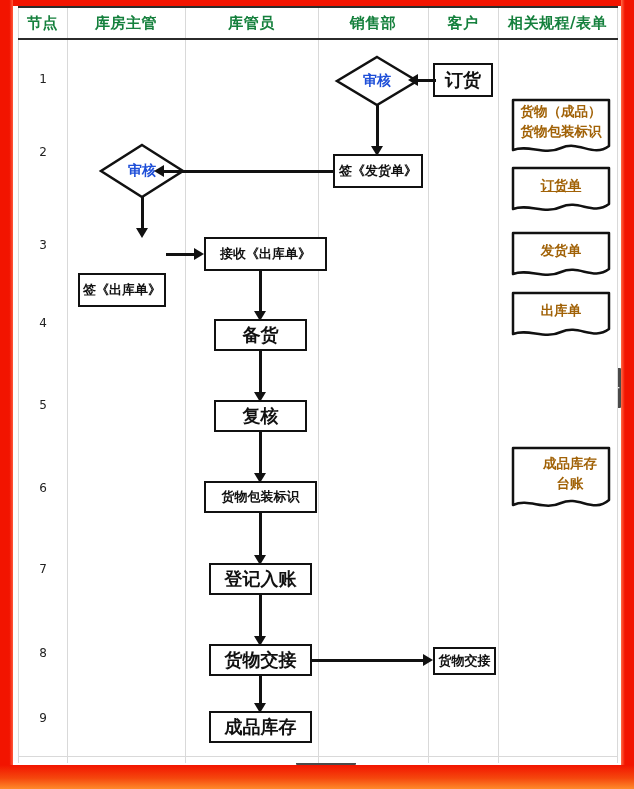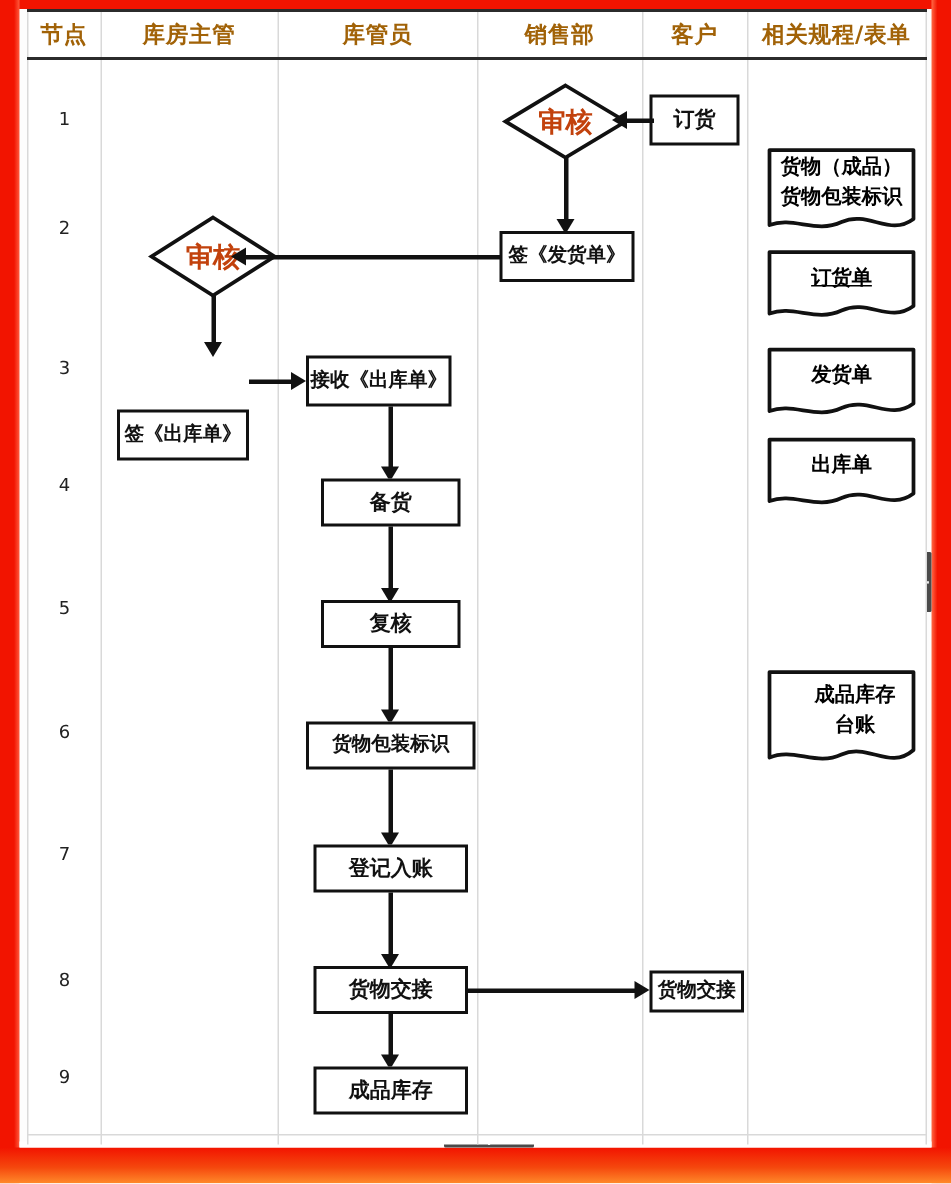--- a/index.html
+++ b/index.html
@@ -25,54 +25,54 @@
     background:#ffffff;
   }
   .grid-line{position:absolute;background:#d9d9d9;}
   .vline{width:1px;top:0;bottom:0;}
   .hline{height:1px;left:0;right:0;}
 
   
   .hdr-rule{position:absolute;left:0;right:0;height:2px;background:#2b2b2b;}
   .hdr-cell{
     position:absolute;top:4px;height:26px;line-height:26px;
-    text-align:center;font-weight:bold;font-size:15px;color:#a16207;
+    text-align:center;font-weight:bold;font-size:15px;color:#15803d;
     letter-spacing:0.5px;white-space:nowrap;
   }
 
   
   .rownum{
     position:absolute;width:40px;text-align:center;
     font-size:12px;color:#222;font-family:"DejaVu Sans","Liberation Sans",sans-serif;
   }
 
   
   .node{position:absolute;box-sizing:border-box;}
 
   .proc{
     background:#ffffff;border:2.5px solid #111;
     display:flex;align-items:center;justify-content:center;
-    text-align:center;font-size:14px;font-weight:bold;color:#111;
+    text-align:center;font-size:18px;font-weight:bold;color:#111;
     line-height:1.15;white-space:nowrap;
   }
   .proc.small{font-size:13px;}
 
   .diamond-wrap{position:absolute;}
   .diamond-wrap svg{display:block;overflow:visible;}
   .diamond-label{
     position:absolute;inset:0;display:flex;align-items:center;justify-content:center;
-    font-size:18px;font-weight:bold;color:#c2410c;pointer-events:none;
+    font-size:14px;font-weight:bold;color:#1d4ed8;pointer-events:none;
   }
 
   .docshape{position:absolute;}
   .docshape svg{display:block;}
   .doc-label{
     position:absolute;left:0;right:0;top:0;
     display:flex;flex-direction:column;align-items:center;justify-content:center;
-    font-size:13.5px;font-weight:bold;color:#000000;text-align:center;line-height:1.45;
+    font-size:13.5px;font-weight:bold;color:#a16207;text-align:center;line-height:1.45;
     pointer-events:none;white-space:nowrap;
   }
 
   
   .conn{position:absolute;background:#111;}
   .v{width:2.5px;}
   .h{height:2.5px;}
   .arrow{position:absolute;width:0;height:0;}
   .arrow-down{border-left:6px solid transparent;border-right:6px solid transparent;border-top:10px solid #111;}
   .arrow-left{border-top:6px solid transparent;border-bottom:6px solid transparent;border-right:10px solid #111;}
@@ -163,21 +163,21 @@
     <div class="conn h" style="left:144px;top:164px;width:172px;"></div>
     <div class="arrow arrow-left" style="left:136px;top:159px;"></div>
 
     <div class="conn v" style="left:123px;top:191px;height:36px;"></div>
     <div class="arrow arrow-down" style="left:118px;top:222px;"></div>
 
     <div class="node proc small" style="left:60px;top:231px;width:88px;height:34px;margin-top:36px;">
       <span>签《出库单》</span>
     </div>
 
-    <div class="node proc small" style="left:186px;top:231px;width:97px;height:34px;">
+    <div class="node proc small" style="left:186px;top:231px;width:123px;height:34px;">
       <span>接收《出库单》</span>
     </div>
 
     <div class="conn h" style="left:148px;top:247px;width:30px;"></div>
     <div class="arrow arrow-right" style="left:176px;top:242px;"></div>
 
     <div class="conn v" style="left:241px;top:265px;height:45px;"></div>
     <div class="arrow arrow-down" style="left:236px;top:305px;"></div>
 
     <div class="node proc" style="left:196px;top:313px;width:93px;height:32px;">

